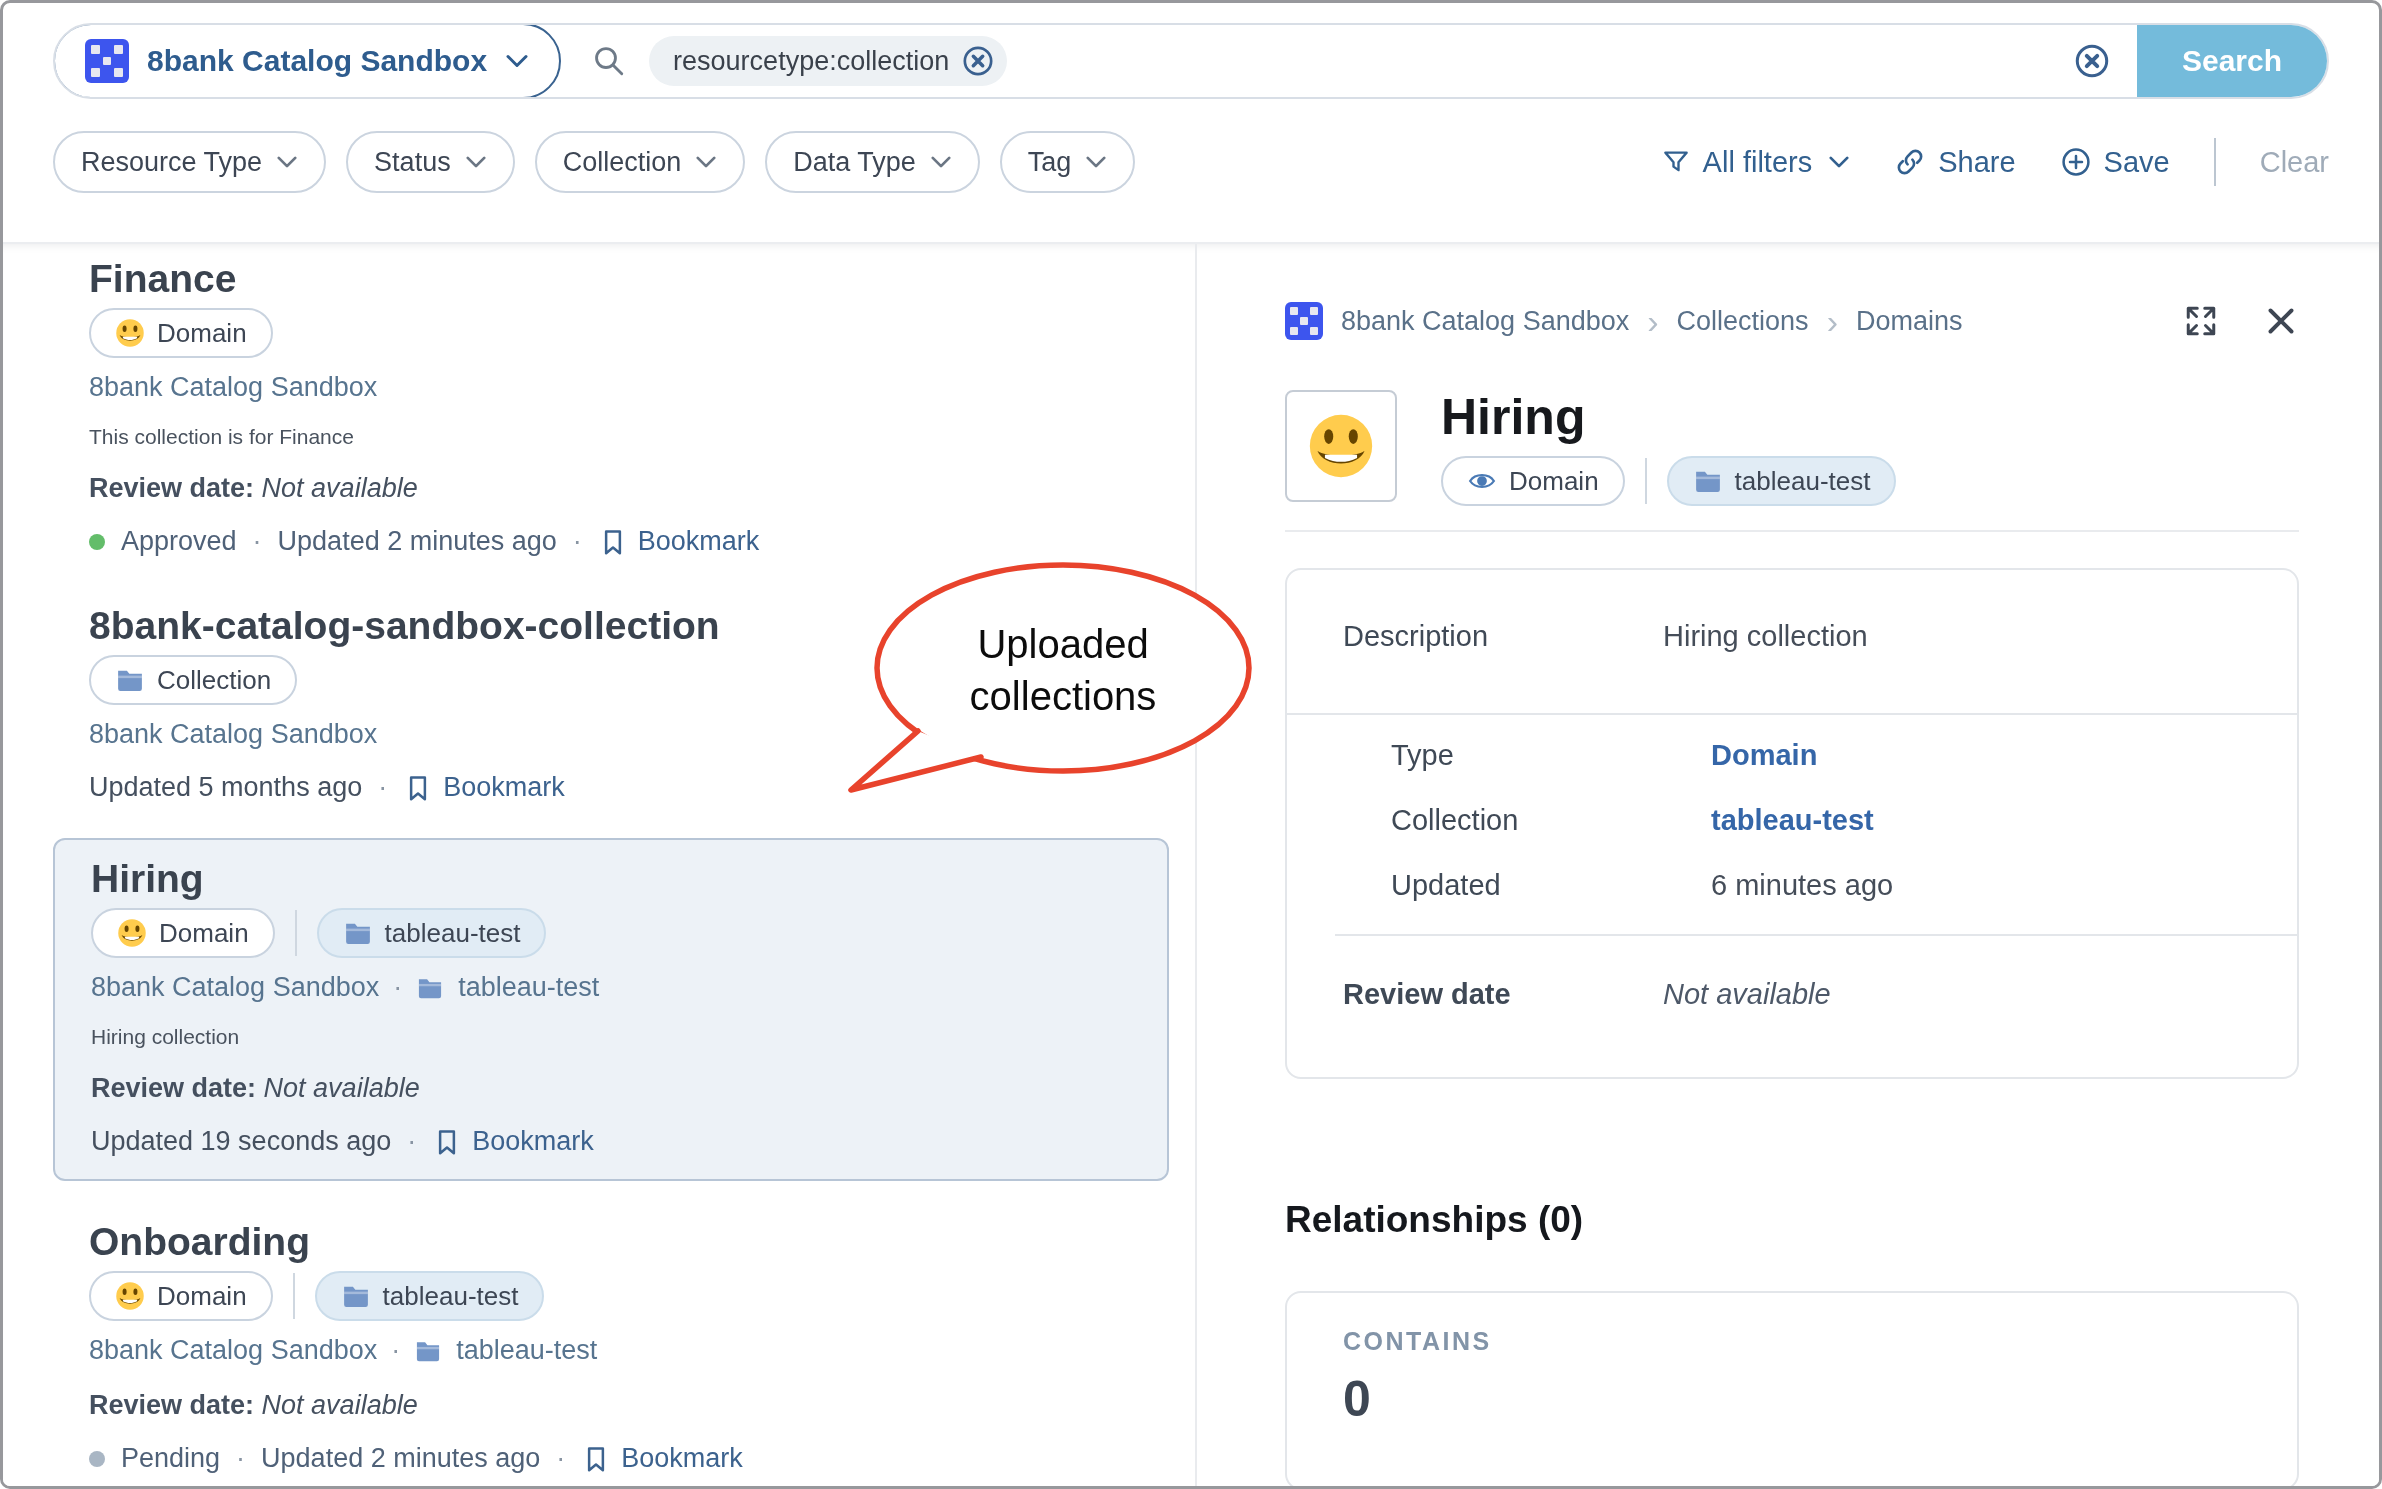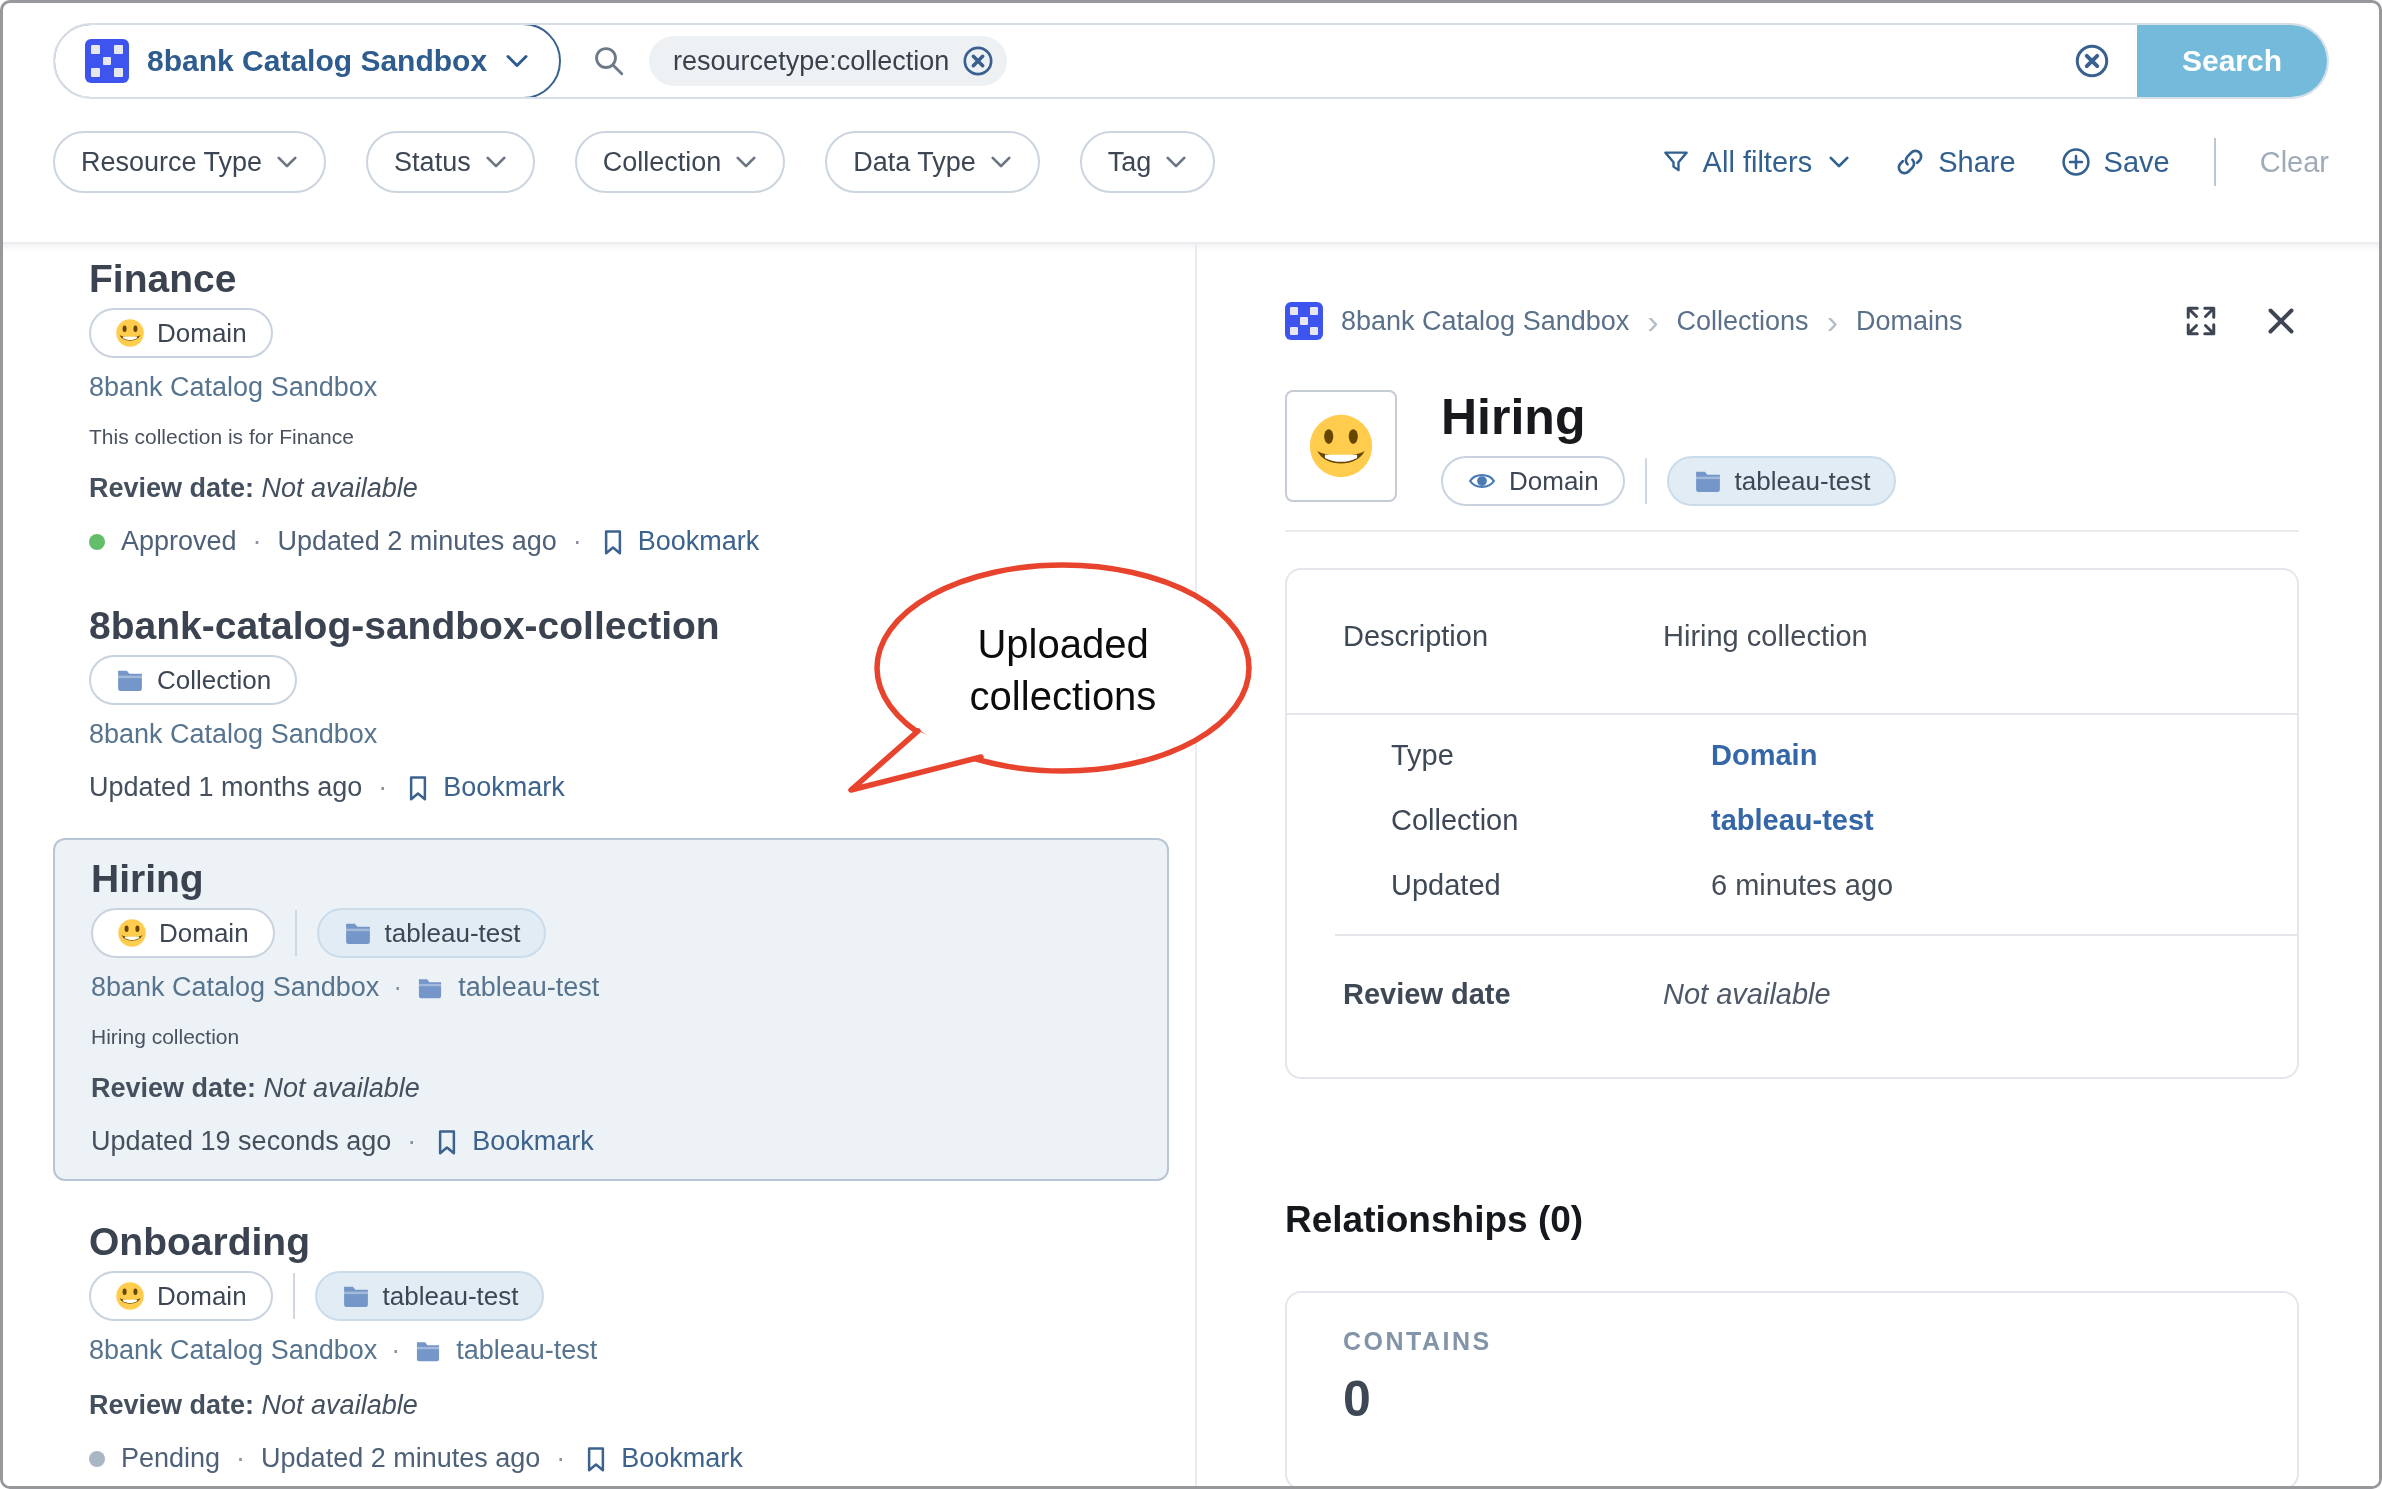--- a/index.html
+++ b/index.html
@@ -25,21 +25,21 @@
   .search-glass{margin-left:30px;width:36px;height:36px;flex:none;}
   .chip{margin-left:22px;height:50px;background:#edf1f4;border-radius:28px;display:flex;align-items:center;
         gap:12px;padding:0 12px 0 24px;font-size:27px;color:#3a414b;white-space:nowrap;}
   .chip .cx{width:34px;height:34px;cursor:pointer;}
   .topbar .spacer{flex:1;}
   .clear-x{width:38px;height:38px;margin-right:26px;cursor:pointer;flex:none;}
   .search-btn{height:100%;width:190px;background:#74bbdb;border:none;color:#fff;font-size:30px;
         font-weight:bold;font-family:"Liberation Sans",sans-serif;cursor:pointer;flex:none;}
 
   
-  .filter-row{position:absolute;top:126px;left:50px;right:50px;height:66px;display:flex;align-items:center;gap:40px;}
+  .filter-row{position:absolute;top:126px;left:50px;right:50px;height:66px;display:flex;align-items:center;gap:20px;}
   .fpill{height:62px;border:2px solid #cbd4df;border-radius:34px;background:#fff;display:flex;align-items:center;
          gap:14px;padding:0 26px;font-size:27px;color:#3d4654;cursor:pointer;white-space:nowrap;}
   .fpill .chev{width:22px;height:14px;color:#6b7684;}
   .right-tools{margin-left:auto;display:flex;align-items:center;gap:44px;}
   .tool{display:flex;align-items:center;gap:12px;color:#32608f;font-size:29px;cursor:pointer;white-space:nowrap;}
   .tool .chev{width:22px;height:14px;color:#32608f;margin-left:4px;}
   .vdiv{width:2px;height:48px;background:#bcc6d1;}
   .clear-link{color:#9fabb8;font-size:29px;cursor:pointer;}
 
   
@@ -259,21 +259,21 @@
                 <path d="M2.5 4.5h7l2 2.5h10v12a1.8 1.8 0 0 1-1.8 1.8H4.3A1.8 1.8 0 0 1 2.5 19z" fill="#7496c8"></path>
                 <path d="M2.5 10.5h19v-2h-19z" fill="#ffffff" opacity=".35"></path>
               </svg>
             <span>Collection</span>
           </span>
         </div>
         <div class="source-row">
           <span class="link">8bank Catalog Sandbox</span>
         </div>
         <div class="meta-row" style="color:#45505f;">
-          <span>Updated 1 months ago</span>
+          <span>Updated 5 months ago</span>
           <span class="dot">·</span>
           <span class="bookmark">
             <svg viewBox="0 0 24 24" fill="none" stroke="#3c628e" stroke-width="2" stroke-linejoin="round">
                 <path d="M6.5 3.5h11V21l-5.5-4.6L6.5 21z"></path>
               </svg>
             <span>Bookmark</span>
           </span>
         </div>
       </div>
 

